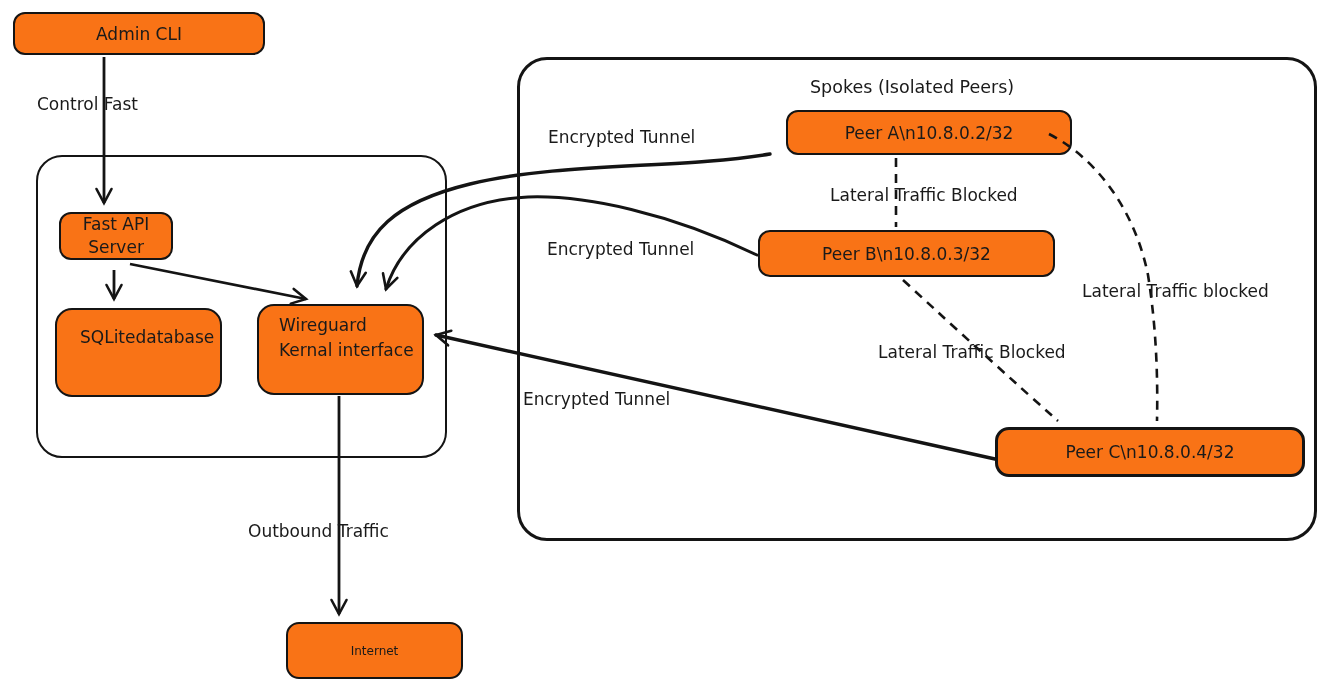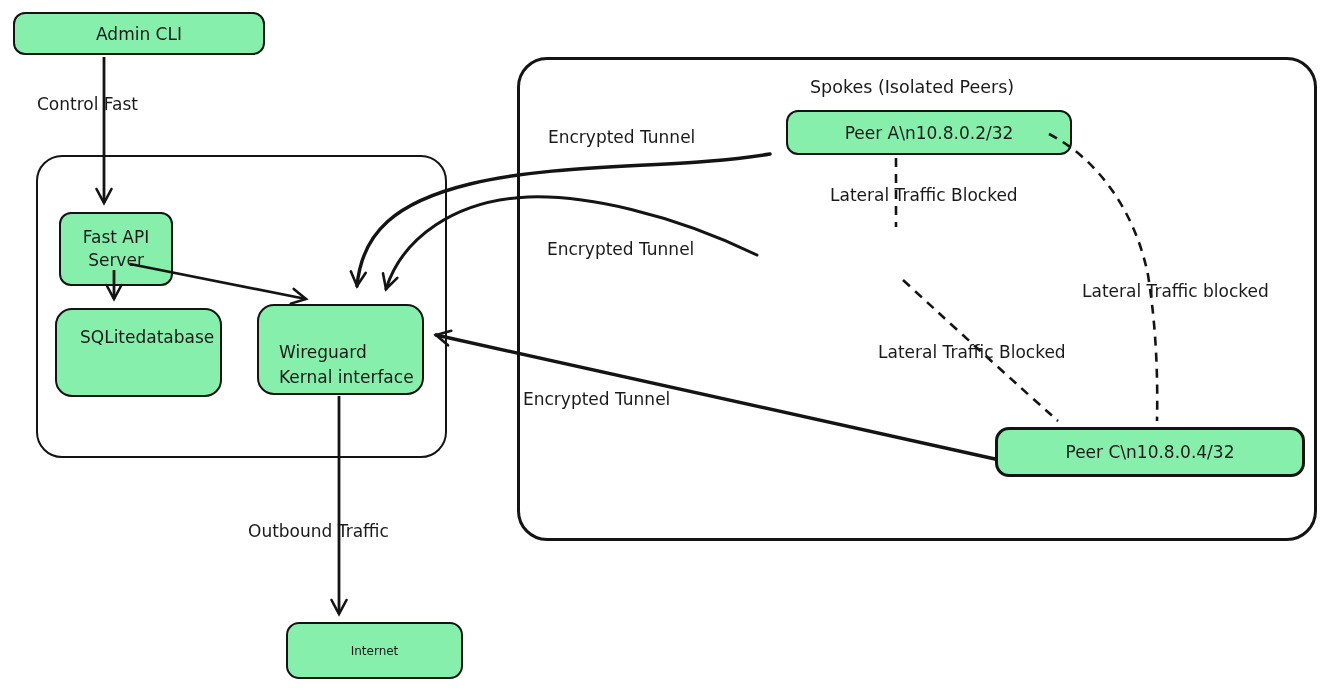--- a/index.html
+++ b/index.html
@@ -1,33 +1,33 @@
 <!DOCTYPE html>
 <html><head>
 <meta charset="utf-8">
 <style>
   html,body { margin:0; padding:0; background:#fff; }
   .canvas {
     position:relative; width:1328px; height:693px; background:#ffffff;
     font-family:"DejaVu Sans", sans-serif; color:#1a1a1a; overflow:hidden;
   }
   .box {
-    position:absolute; border:2.5px solid #141414; background:#86efac;
+    position:absolute; border:2.5px solid #141414; background:#f97316;
     box-sizing:border-box; display:flex; align-items:center; justify-content:center;
     text-align:center; z-index:2;
   }
   #admin-cli  { left:13px;  top:12px;  width:252px; height:43px;  border-radius:12px; font-size:17px; }
   #hub        { left:36px;  top:155px; width:411px; height:303px; border-radius:26px; background:transparent; }
-  #fastapi    { left:59px;  top:212px; width:114px; height:74px;  border-radius:12px; font-size:17px; flex-direction:column; line-height:23px; }
+  #fastapi    { left:59px;  top:212px; width:114px; height:48px;  border-radius:12px; font-size:17px; flex-direction:column; line-height:23px; }
   #sqlite     { left:55px;  top:308px; width:167px; height:89px;  border-radius:17px; font-size:17px;
                 flex-direction:row; align-items:flex-start; justify-content:flex-start;
                 padding:15px 0 0 23px; text-align:left; line-height:25px; }
   #wireguard  { left:257px; top:304px; width:167px; height:91px;  border-radius:17px; font-size:17px;
                 flex-direction:column; align-items:flex-start; justify-content:flex-start;
-                padding:34px 0 0 20px; text-align:left; line-height:25px; }
+                padding:7px 0 0 20px; text-align:left; line-height:25px; }
   #internet   { left:286px; top:622px; width:177px; height:57px;  border-radius:13px; font-size:12px; }
   #spokes     { left:517px; top:57px;  width:800px; height:484px; border-radius:30px; border-width:3px; background:transparent; }
   #peer-a     { left:762px; top:110px; width:286px; height:45px;  border-radius:12px; font-size:17px;margin-left:24px; }
   #peer-b     { left:758px; top:230px; width:297px; height:47px;  border-radius:12px; font-size:17px; }
   #peer-c     { left:995px; top:427px; width:310px; height:50px;  border-radius:14px; border-width:3px; font-size:17px; }
 
   .lbl { position:absolute; font-size:17px; white-space:nowrap; z-index:4; }
   #hub-title     { left:120px; top:176px; width:270px; text-align:center; font-size:17.5px; }
   #spokes-title  { left:810px; top:77px;  width:220px; text-align:left; font-size:17.5px; }
   #lbl-control-path { left:37px;   top:94px;  }
@@ -69,20 +69,23 @@
   </div>
 
   <div class="box" id="internet">
     <span>Internet</span>
   </div>
 
   <div class="box" id="peer-a">
     <span>Peer A\n10.8.0.2/32</span>
   </div>
 
+  <div class="box" id="peer-b">
+    <span>Peer B\n10.8.0.3/32</span>
+  </div>
 
   <div class="box" id="peer-c">
     <span>Peer C\n10.8.0.4/32</span>
   </div>
 
   <div class="lbl" id="spokes-title">Spokes (Isolated Peers)</div>
 
   <div class="lbl" id="lbl-control-path">Control Fast</div>
   <div class="lbl" id="lbl-tunnel-a">Encrypted Tunnel</div>
   <div class="lbl" id="lbl-tunnel-b">Encrypted Tunnel</div>

